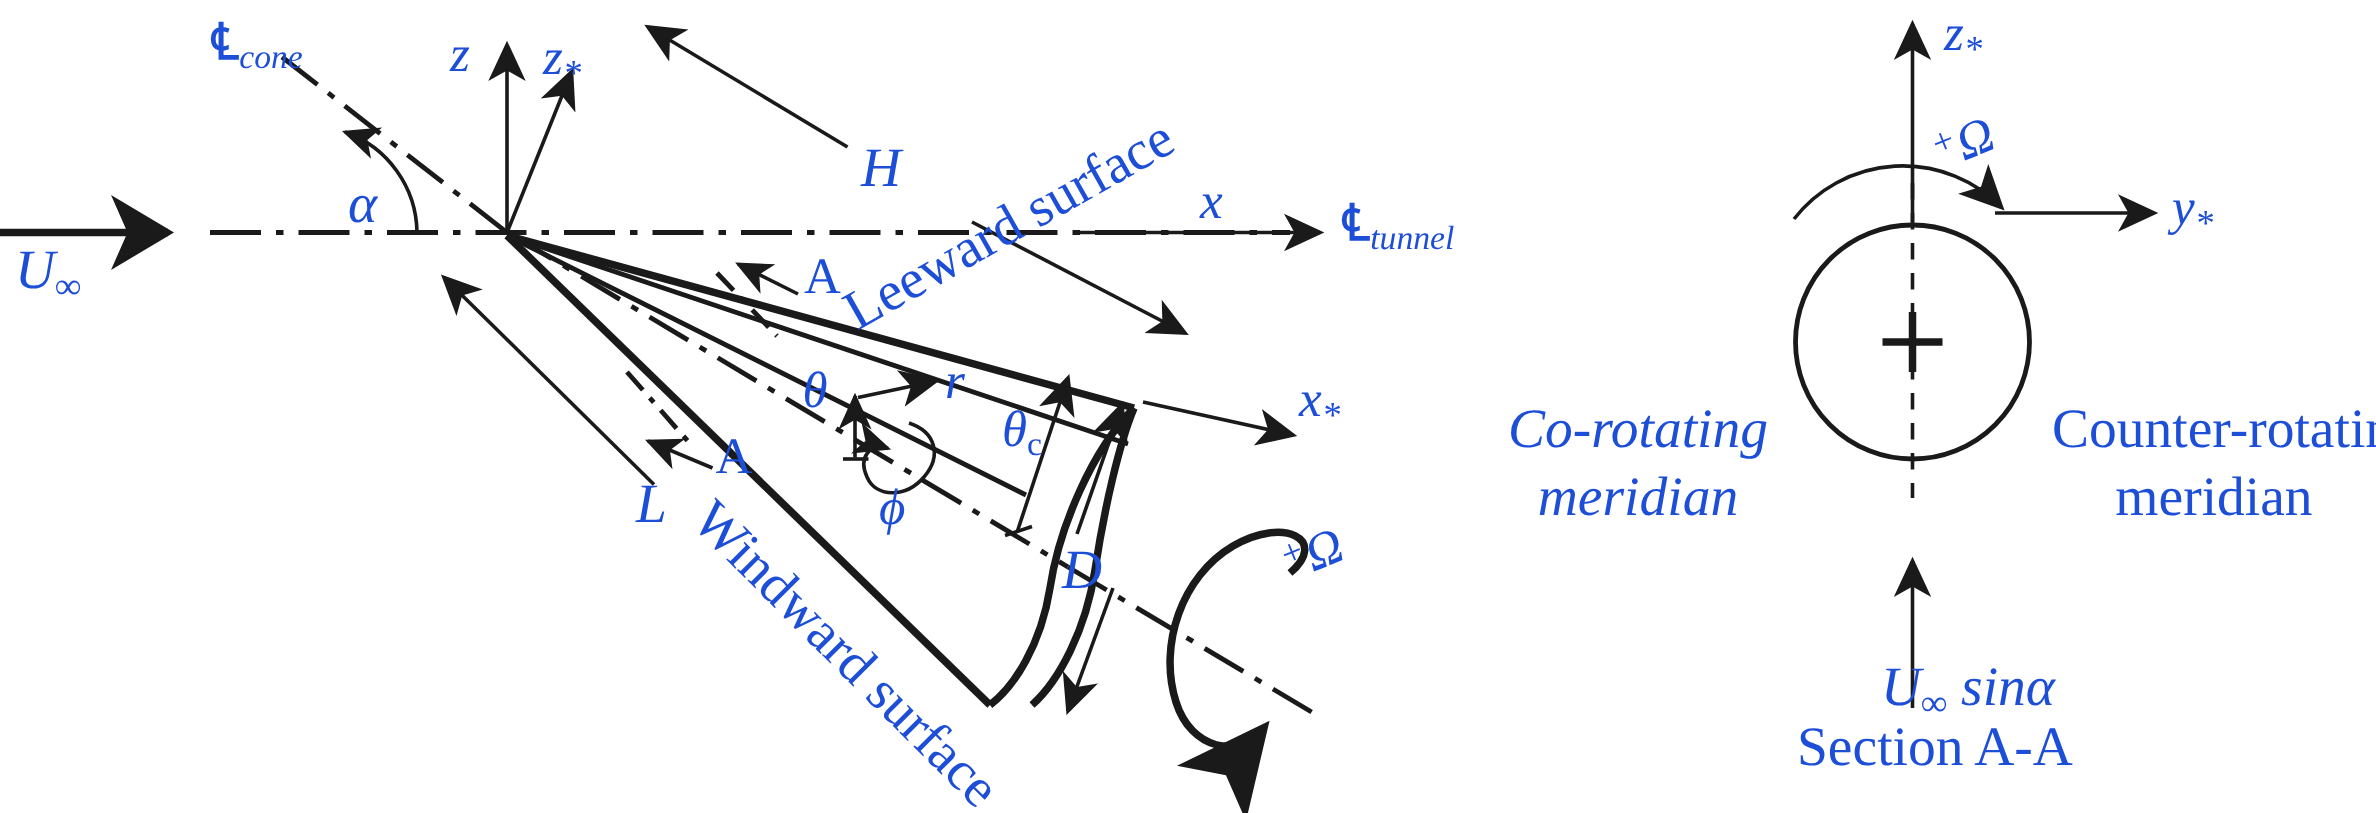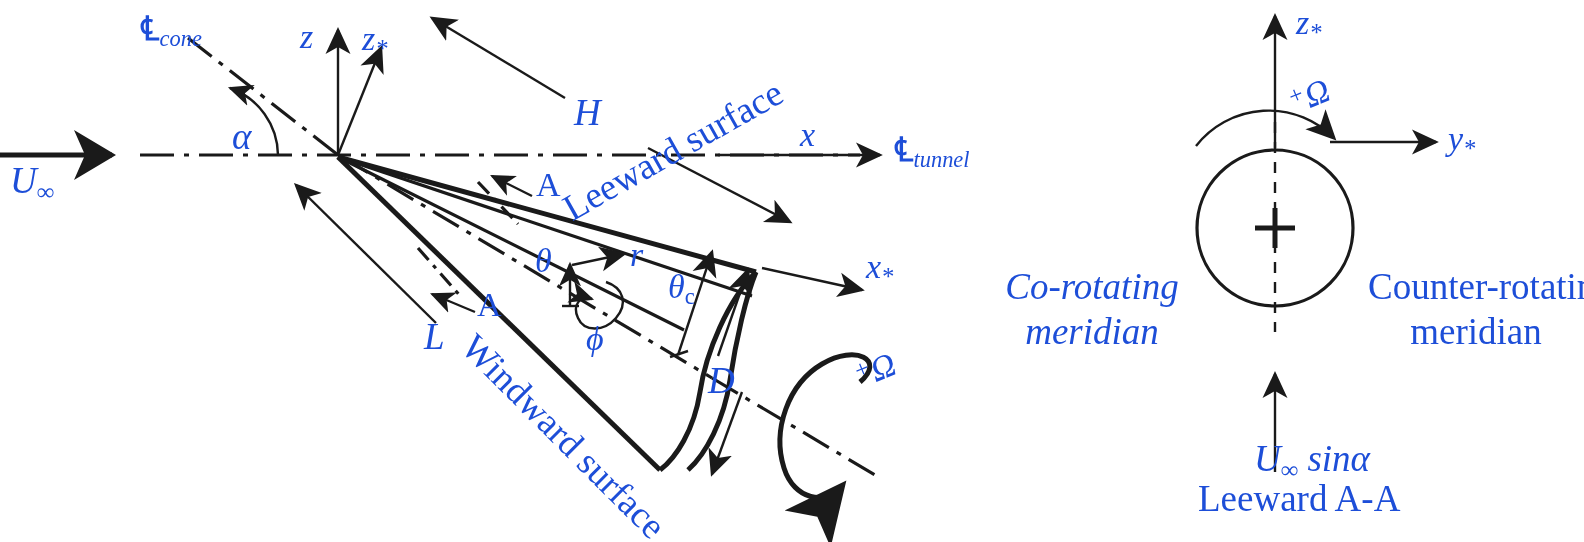--- a/index.html
+++ b/index.html
@@ -301,15 +301,15 @@
 
   <div class="lbl sz-xl ctr" style="left:1368px; top:268px; width:216px;">
     <div>Counter-rotating</div>
     <div style="margin-top:8px;">meridian</div>
   </div>
 
   <div class="lbl sz-xl ital" style="left:1254px; top:408px;margin-top:32px;">
     <span>U</span><span class="sub">∞</span><span> sinα</span>
   </div>
 
-  <div class="lbl sz-xl" style="left:1198px; top:480px;">Leeward A-A</div>
+  <div class="lbl sz-xl" style="left:1198px; top:480px;">Section A-A</div>
 
 </div>
 
 </body></html>

